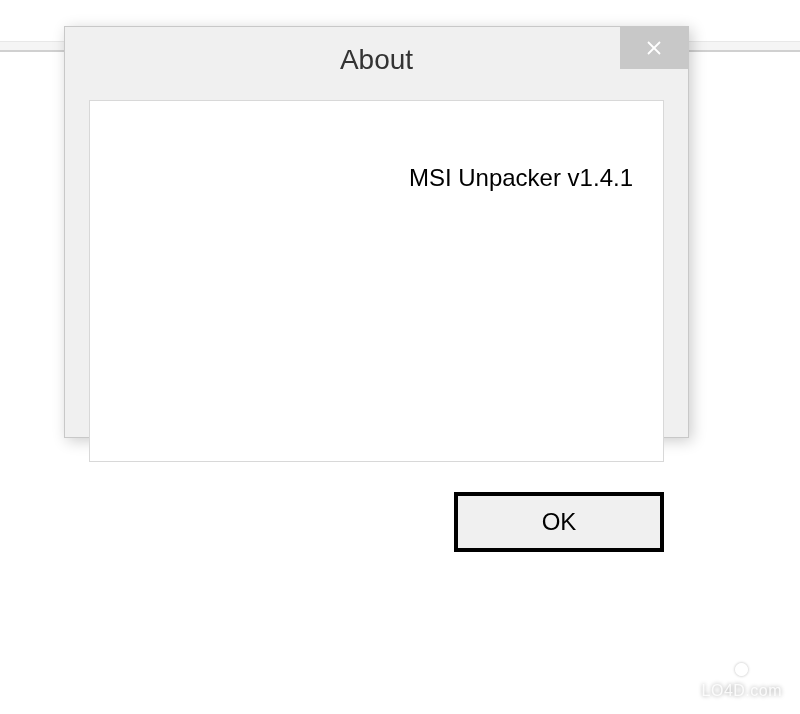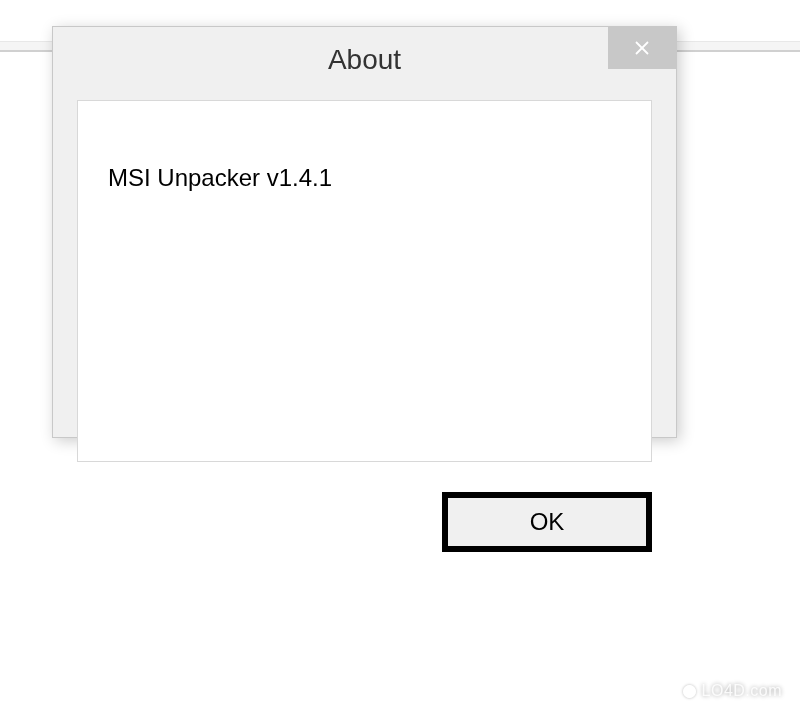--- a/index.html
+++ b/index.html
@@ -28,21 +28,21 @@
       position: absolute;
       top: 0;
       left: 0;
       width: 800px;
       height: 42px;
       background: #ffffff;
       border-bottom: 1px solid #e8e8e8;
     }
     .dialog {
       position: absolute;
-      left: 52px;
+      left: 64px;
       top: 26px;
       width: 625px;
       height: 412px;
       background: #f0f0f0;
       border: 1px solid #c8c8c8;
       box-shadow: 3px 3px 14px rgba(0,0,0,0.2);
     }
     .titlebar {
       height: 65px;
       position: relative;
@@ -71,57 +71,59 @@
     .close-btn svg {
       width: 16px;
       height: 16px;
     }
     .content-panel {
       margin: 8px 24px 0 24px;
       height: 362px;
       background: #ffffff;
       border: 1px solid #d8d8d8;
       padding: 60px 30px 30px 30px;
+      text-align: right;
     }
     .content-line {
       font-size: 24px;
       color: #000;
       line-height: 1.45;
       font-family: "Segoe UI", Tahoma, sans-serif;
     }
     .button-row {
       margin: 30px 24px 0 24px;
       display: flex;
       justify-content: flex-end;
     }
     .ok-btn {
       width: 210px;
       height: 60px;
       background: #f0f0f0;
-      border: 6px solid #000000;
+      border: 4px solid #000000;
       font-size: 24px;
       color: #000;
       cursor: pointer;
       display: flex;
       align-items: center;
       justify-content: center;
       font-family: "Segoe UI", Tahoma, sans-serif;
     }
     .watermark {
       position: absolute;
       right: 18px;
       bottom: 14px;
       font-size: 16px;
       color: rgba(255,255,255,0.85);
       font-family: Arial, sans-serif;
       text-shadow: 0 0 4px rgba(0,0,0,0.4);
       letter-spacing: 0.5px;
       display: flex;
       align-items: center;
       gap: 6px;
+      flex-direction: column;
     }
     .watermark-dot {
       width: 13px;
       height: 13px;
       border: 2px solid rgba(255,255,255,0.85);
       border-radius: 50%;
       display: inline-block;
       box-shadow: 0 0 3px rgba(0,0,0,0.3);
     }
   </style>

